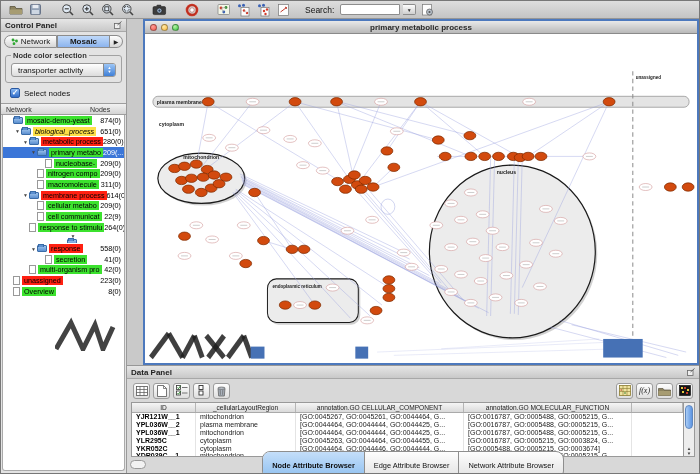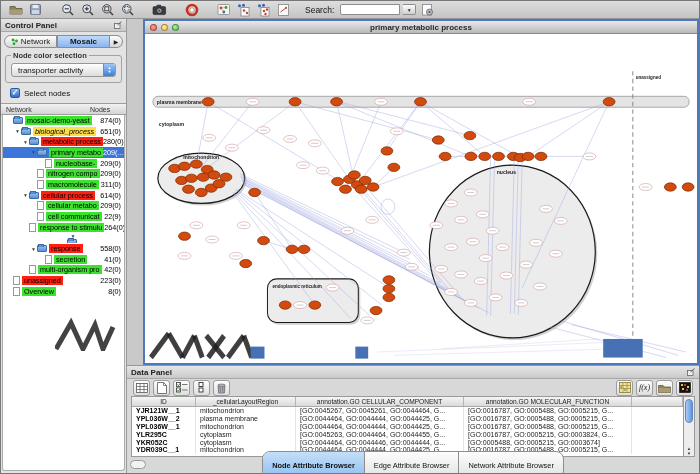--- a/index.html
+++ b/index.html
@@ -70,21 +70,21 @@
   .nw-titlebar{height:13px;flex:none;background:linear-gradient(#e9e9e9,#b9b9b9);border-bottom:1px solid #8a8a8a;
                position:relative;display:flex;align-items:center;}
   .nw-titlebar .lights{top:3px;left:5px;gap:4px;}
   .nw-titlebar .light{width:7px;height:7px;}
   .nw-title{flex:1;text-align:center;font-size:8px;font-weight:bold;color:#2a2a2a;}
   .nw-canvas{flex:1;position:relative;background:#fff;overflow:hidden;}
   #net-svg{position:absolute;inset:0;width:100%;height:100%;}
   #net-svg text{font-family:"Liberation Sans",sans-serif;}
   
   .data-panel{height:108px;flex:none;display:flex;flex-direction:column;background:#d8d8d8;border-top:1px solid #979797;}
-  .dp-toolbar{height:17px;flex:none;display:flex;align-items:center;padding:0 6px;gap:3px;}
+  .dp-toolbar{height:23px;flex:none;display:flex;align-items:center;padding:0 6px;gap:3px;}
   .dbtn{width:17px;height:16px;background:linear-gradient(#fefefe,#dedede);border:1px solid #9c9c9c;border-radius:3px;
         display:flex;align-items:center;justify-content:center;flex:none;}
   .dp-spacer{flex:1;}
   .fx{font-family:"Liberation Serif",serif;font-style:italic;font-size:8px;color:#222;}
   .dp-table-wrap{flex:1;display:flex;margin:0 4px;border:1px solid #999;background:#fff;min-height:0;}
   .dp-table{flex:1;overflow:hidden;display:flex;flex-direction:column;}
   .dp-head{display:flex;height:10px;flex:none;background:linear-gradient(#f5f5f5,#dadada);border-bottom:1px solid #aaa;}
   .dp-head .hcell{font-size:6.6px;color:#222;text-align:center;border-right:1px solid #b5b5b5;overflow:hidden;white-space:nowrap;line-height:10px;flex:none;}
   .dp-row{display:flex;height:7.9px;align-items:center;}
   .dp-row .cell{font-size:7px;color:#222;padding-left:4px;white-space:nowrap;overflow:hidden;border-right:1px solid #e4e4e4;flex:none;line-height:8px;}
@@ -305,21 +305,21 @@
             </div>
             <div class="tree-row" style="padding-left: 27px;">
               <span class="expander"></span>
               <span class="ticon leaf"></span>
               <span class="chip" style="background: rgb(60, 226, 46);">macromolecule</span>
               <span class="tcount">311(0)</span>
             </div>
             <div class="tree-row" style="padding-left: 19px;">
               <span class="expander">▼</span>
               <span class="ticon folder"></span>
-              <span class="chip" style="background: rgb(255, 32, 18);">cellular process</span>
+              <span class="chip" style="background: rgb(255, 32, 18);">membrane process</span>
               <span class="tcount">614(0)</span>
             </div>
             <div class="tree-row" style="padding-left: 27px;">
               <span class="expander"></span>
               <span class="ticon leaf"></span>
               <span class="chip" style="background: rgb(60, 226, 46);">cellular metabo</span>
               <span class="tcount">209(0)</span>
             </div>
             <div class="tree-row" style="padding-left: 27px;">
               <span class="expander"></span>

